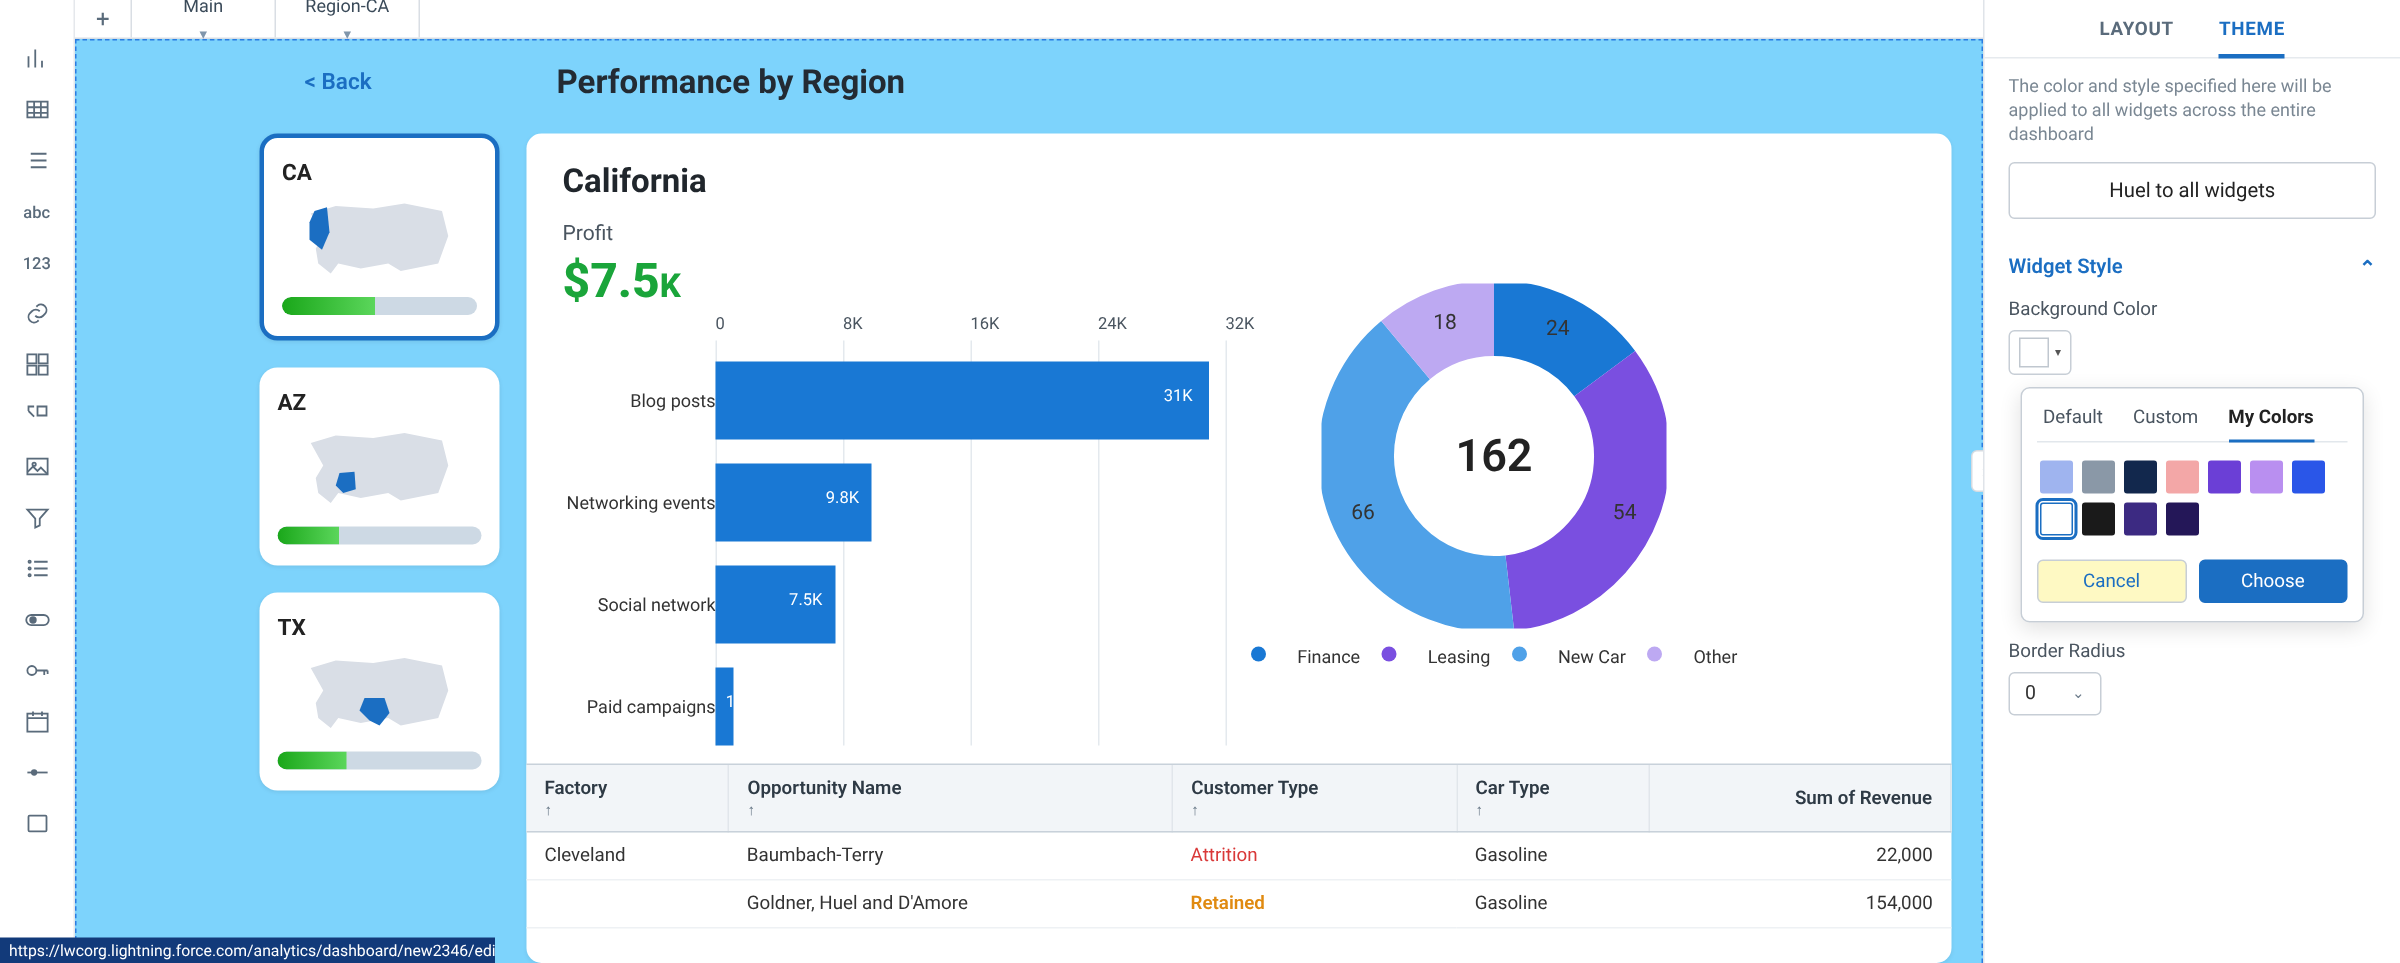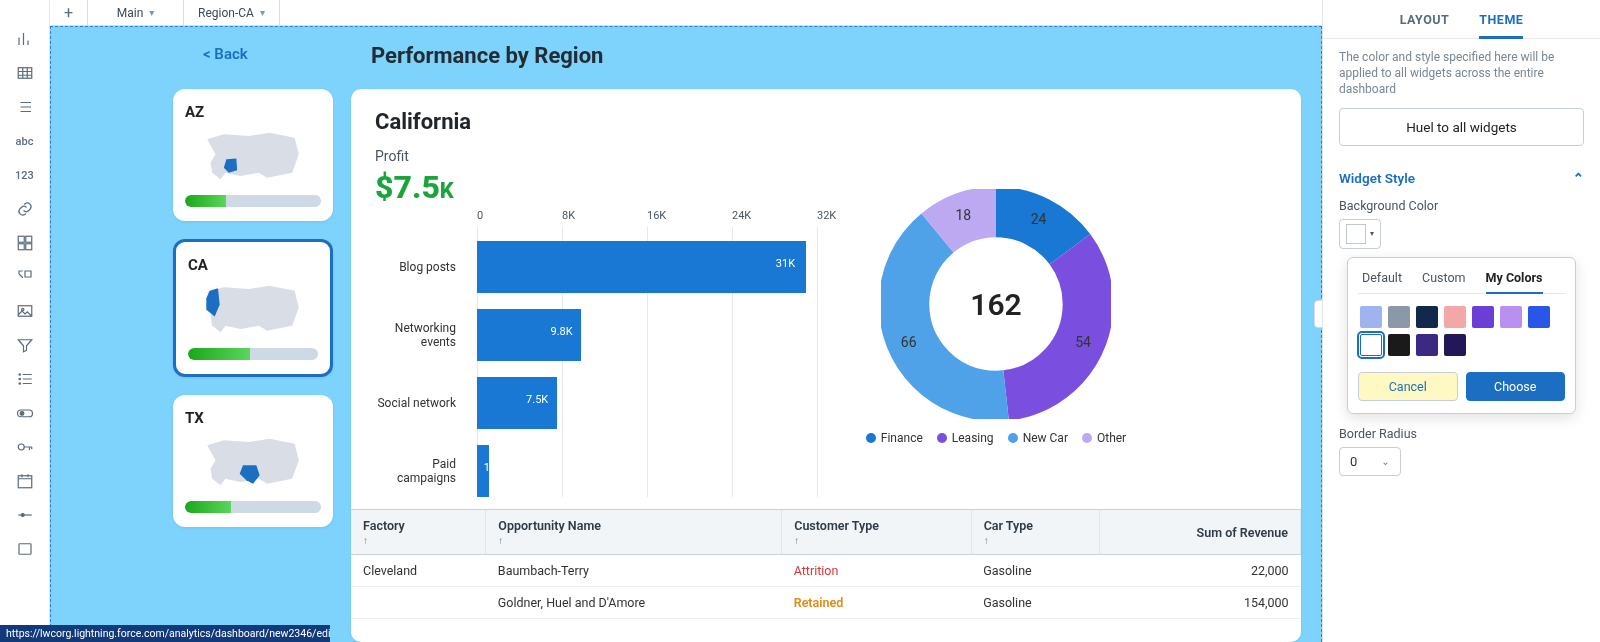--- a/index.html
+++ b/index.html
@@ -7,21 +7,21 @@
 
   
   .rail { position:absolute; left:0; top:0; width:50px; height:100%; background:#fff; border-right:1px solid #e5e8ec; display:flex; flex-direction:column; align-items:center; gap:12px; padding-top:28px;}
   .rail .ic { width:20px; height:22px; display:flex; align-items:center; justify-content:center; color:#5a6b7b; font-size:14px; cursor:pointer;}
   .rail .ic svg { width:18px; height:18px; stroke:#5a6b7b; fill:none; stroke-width:1.6;}
   .rail .txt { font-size:11px; color:#5a6b7b; font-weight:500;}
 
   
   .topbar { position:absolute; left:50px; top:0; height:26px; right:278px; border-bottom:1px solid #d9dee4; display:flex; align-items:stretch; background:#fff;}
   .addtab { width:38px; border-right:1px solid #d9dee4; display:flex; align-items:center; justify-content:center; color:#5a6b7b; cursor:pointer;}
-  .tab { min-width:96px; padding:0 10px; border-right:1px solid #d9dee4; display:flex; align-items:center; justify-content:center; gap:6px; font-size:12px; color:#3a4a59; cursor:pointer;}
+  .tab { min-width:96px; padding:0 10px; border-right:1px solid #d9dee4; display:flex; align-items:center; justify-content:center; gap:6px; font-size:12px; color:#3a4a59; cursor:pointer;flex-direction:column;}
   .tab .chev { font-size:10px; color:#8096ab;}
 
   
   .canvas { position:absolute; left:50px; top:26px; right:278px; bottom:0; background:#7dd3fc; border:1px dashed #2a7de1; border-bottom:none; overflow:hidden; padding:18px 22px;}
   .back { color:#1b6ec2; font-weight:600; font-size:15px; cursor:pointer; margin-left:130px; margin-bottom:4px;}
   .title { font-size:22px; font-weight:700; color:#232b33; margin-left:298px; margin-top:-24px; margin-bottom:14px;}
 
   
   .regions { position:absolute; left:122px; top:62px; width:160px; display:flex; flex-direction:column; gap:18px;}
   .rcard { background:#fff; border-radius:12px; padding:14px 12px 14px; box-shadow:0 1px 3px rgba(0,0,0,.08);}
@@ -38,33 +38,33 @@
   .metric-lbl { font-size:14px; color:#4a5560; margin-bottom:4px;}
   .metric-val { font-size:32px; font-weight:800; color:#1aa53a; }
   .metric-val small { font-size:22px; font-weight:800;}
 
   
   .bars { position:absolute; left:26px; top:120px; width:440px;}
   .xaxis { position:relative; height:18px; margin-left:100px; display:flex; justify-content:space-between; font-size:11px; color:#4a5560; margin-bottom:6px;}
   .xaxis span { width:0; position:relative; }
   .xaxis span::before { content:""; position:absolute; left:0; top:18px; height:270px; border-left:1px solid #e4e9ee; }
   .brow { display:flex; align-items:center; height:68px;}
-  .brow .lab { width:100px; text-align:right; font-size:12px; color:#333; padding-right:21px;}
+  .brow .lab { width:100px; text-align:right; font-size:12px; color:#333; padding-right:0;}
   .brow .barwrap { flex:1; position:relative; height:100%; }
   .brow .barrect { position:absolute; left:0; top:8px; height:52px; background:#1978d4; }
   .brow .val { position:absolute; top:24px; font-size:11px; color:#fff;}
 
   
   .donutwrap { position:absolute; left:480px; top:100px; width:330px; text-align:center;}
   .donut { width:230px; height:230px; margin:0 auto; position:relative;}
   .donut svg { width:230px; height:230px; transform:rotate(-90deg);}
   .donut .center { position:absolute; left:0; top:0; width:100%; height:100%; display:flex; align-items:center; justify-content:center; font-size:30px; font-weight:600; color:#222;}
   .seglabel { position:absolute; font-size:14px; color:#333;}
   .legend { display:flex; gap:14px; justify-content:center; margin-top:12px; font-size:12px; color:#333;}
-  .legend div { display:flex; align-items:center; gap:5px;}
+  .legend div { display:flex; align-items:flex-start; gap:21px;}
   .legend .sw { width:10px; height:10px; border-radius:50%;}
 
   
   .tbl { position:absolute; left:0; right:0; top:420px; border-top:1px solid #c8d1da;}
   table { width:100%; border-collapse:collapse; font-size:12.5px;}
   th { background:#f2f5f8; text-align:left; font-weight:600; color:#2e3a45; padding:8px 12px; border-bottom:1px solid #c8d1da; border-right:1px solid #e1e6eb;}
   th .arrow { display:block; font-size:10px; color:#6a7a89; margin-top:2px;}
   td { padding:8px 12px; border-bottom:1px solid #eef1f4; color:#333;}
   td.num { text-align:right;}
   .attr { color:#d93838; font-weight:400;}
@@ -206,42 +206,42 @@
       <span>Region-CA</span>
       <span class="chev">▾</span>
     </div>
 </div>
 
 <div class="canvas">
   <div class="back">&lt; Back</div>
   <div class="title">Performance by Region</div>
 
   <div class="regions">
+    <div class="rcard sel">
+      <h4>CA</h4>
+      <div class="usmap">
+        <svg viewBox="0 0 120 64">
+            <path fill="#d9dee6" d="M5 12l20-6 30 2 25-4 30 6 5 20-8 22-30 6-10-6-22 4-18-4-6 8-10-8-2-12 6-10z"></path>
+            <path fill="#1b6ec2" d="M8 10l10-3 2 20-6 14-10-8 0-14z"></path>
+          </svg>
+      </div>
+      <div class="bar">
+          <div class="fill" style="width:48%"></div>
+        </div>
+    </div>
     <div class="rcard">
       <h4>AZ</h4>
       <div class="usmap">
         <svg viewBox="0 0 120 64">
             <path fill="#d9dee6" d="M5 12l20-6 30 2 25-4 30 6 5 20-8 22-30 6-10-6-22 4-18-4-6 8-10-8-2-12 6-10z"></path>
             <path fill="#1b6ec2" d="M28 36l12-1 1 14-10 3-6-6z"></path>
           </svg>
       </div>
       <div class="bar">
           <div class="fill" style="width:30%"></div>
-        </div>
-    </div>
-    <div class="rcard sel">
-      <h4>CA</h4>
-      <div class="usmap">
-        <svg viewBox="0 0 120 64">
-            <path fill="#d9dee6" d="M5 12l20-6 30 2 25-4 30 6 5 20-8 22-30 6-10-6-22 4-18-4-6 8-10-8-2-12 6-10z"></path>
-            <path fill="#1b6ec2" d="M8 10l10-3 2 20-6 14-10-8 0-14z"></path>
-          </svg>
-      </div>
-      <div class="bar">
-          <div class="fill" style="width:48%"></div>
         </div>
     </div>
     <div class="rcard">
       <h4>TX</h4>
       <div class="usmap">
         <svg viewBox="0 0 120 64">
             <path fill="#d9dee6" d="M5 12l20-6 30 2 25-4 30 6 5 20-8 22-30 6-10-6-22 4-18-4-6 8-10-8-2-12 6-10z"></path>
             <path fill="#1b6ec2" d="M48 36l16 0 4 12-8 10-8-4-8-8z"></path>
           </svg>
       </div>

